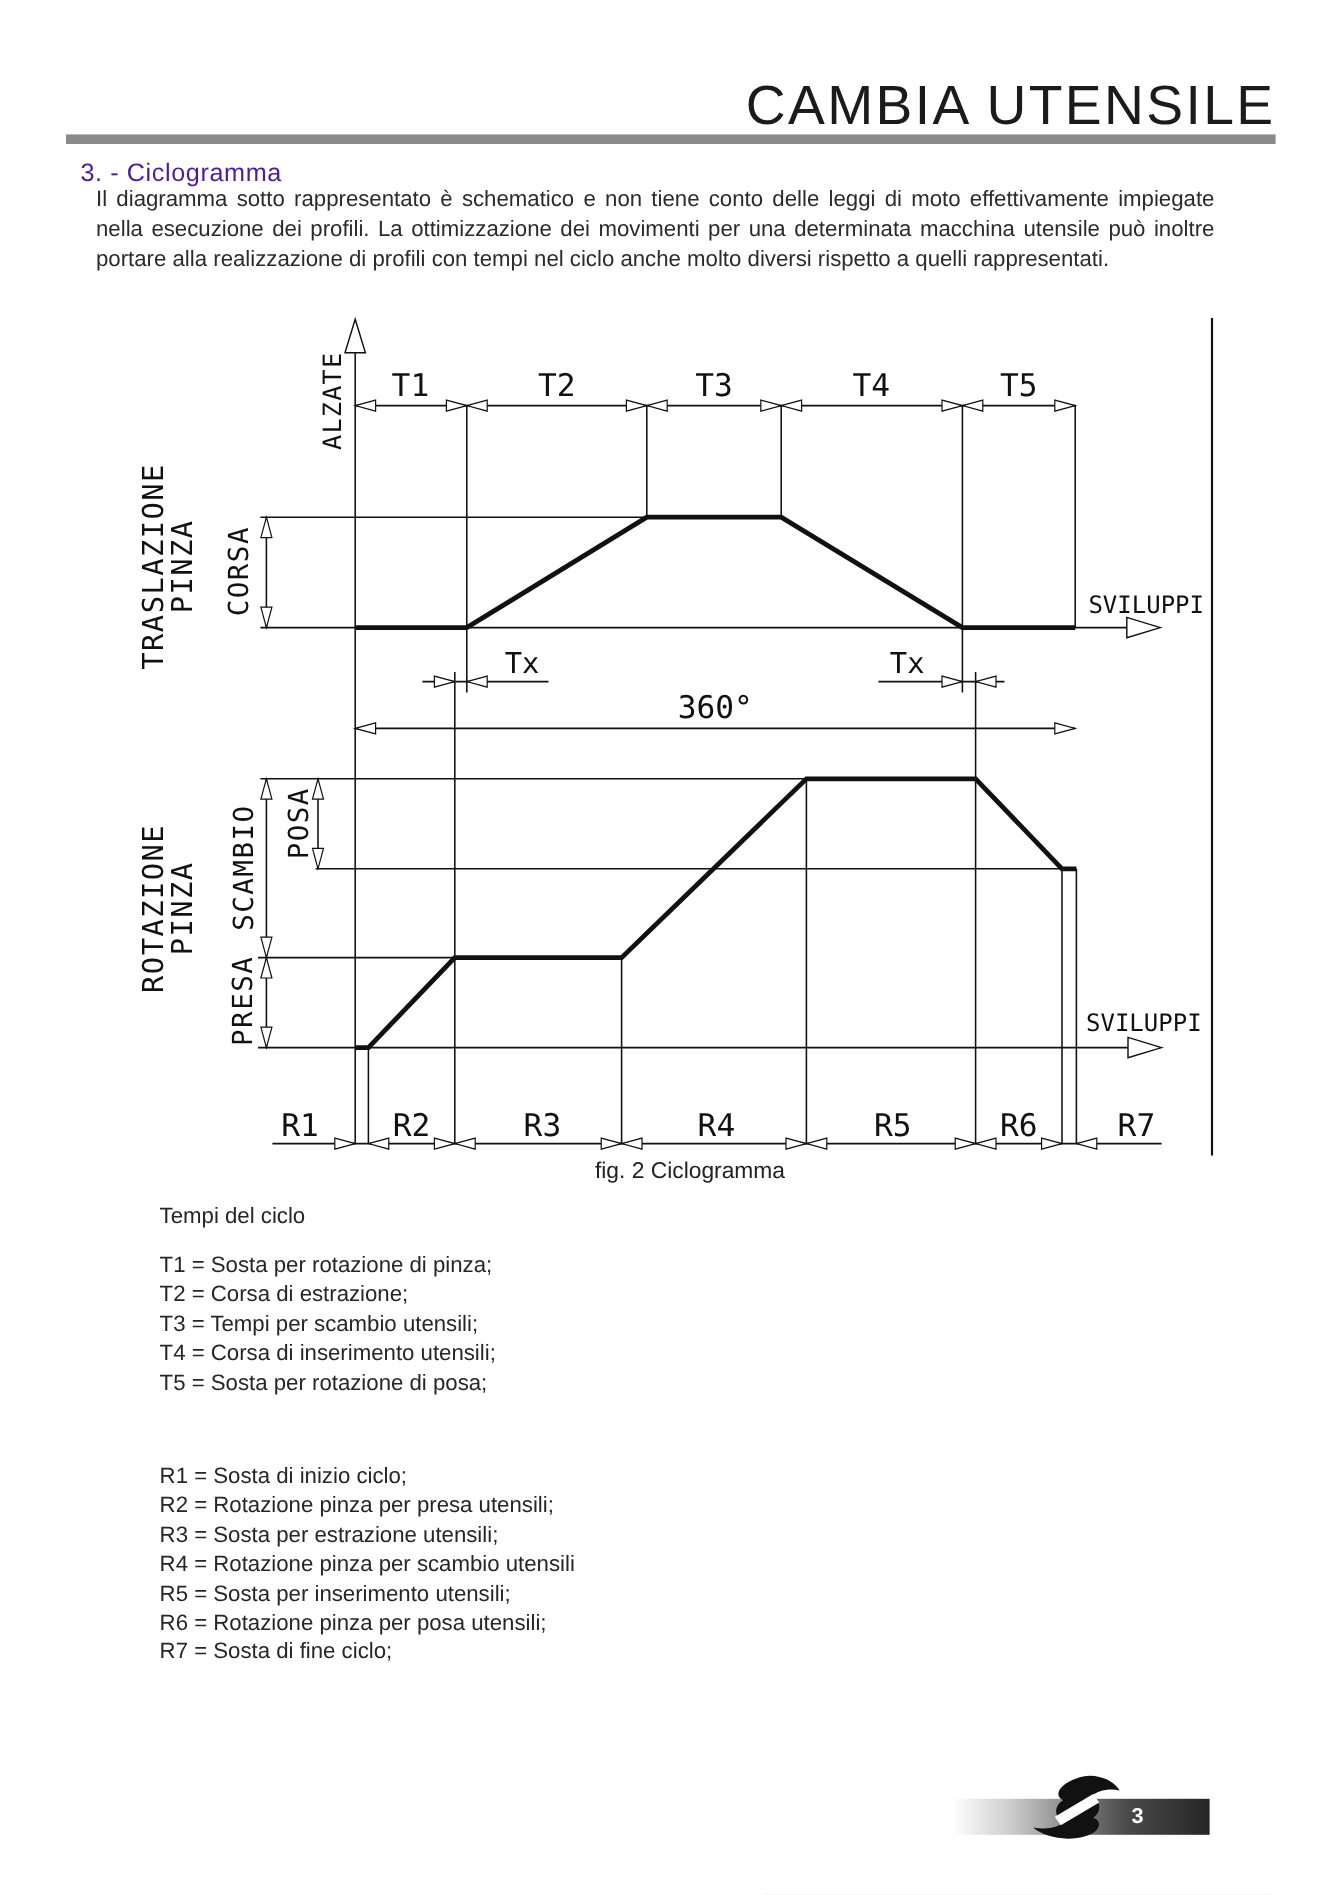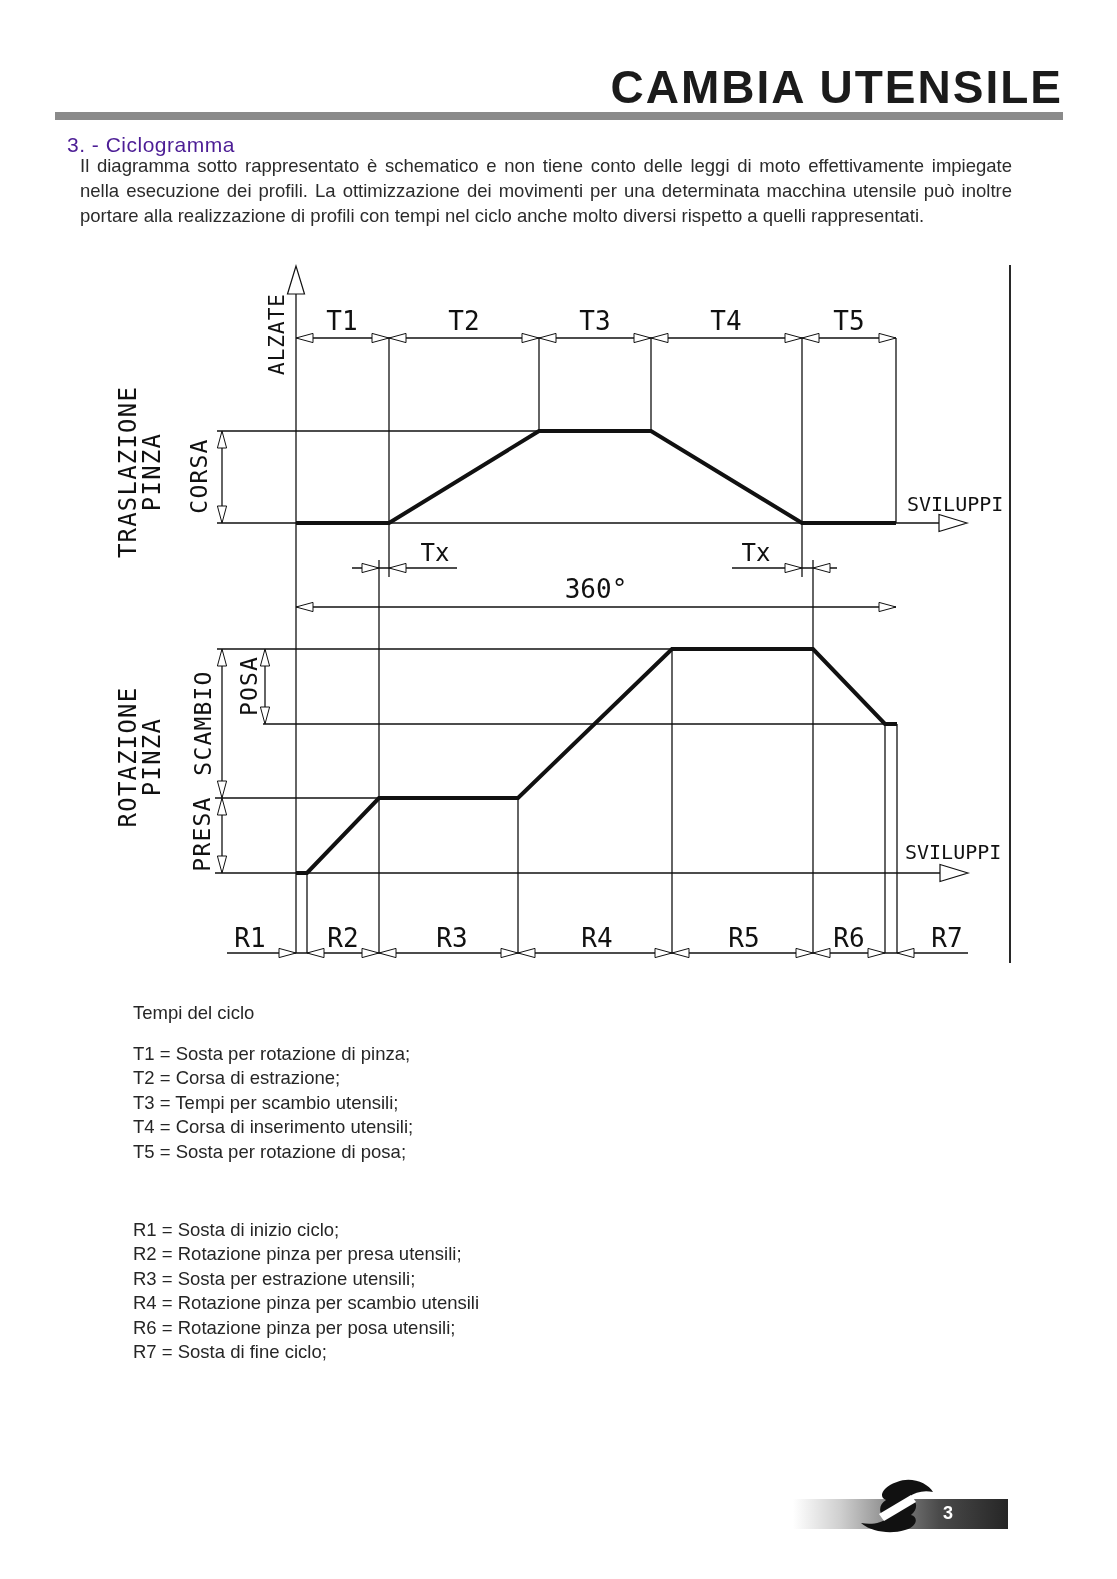--- a/index.html
+++ b/index.html
@@ -1,20 +1,20 @@
 <!DOCTYPE html>
 <html><head>
 <meta charset="utf-8">
 <style>
   html,body{margin:0;padding:0;background:#e8e8e8;}
   .page{position:relative;width:1117px;height:1579px;background:#ffffff;margin:0 auto;
         font-family:"Liberation Sans", sans-serif;color:#1f1f1f;overflow:hidden;}
   .abs{position:absolute;}
   .models{left:55px;top:80px;font-size:26px;font-weight:bold;letter-spacing:1px;color:#111;}
-  .big-title{left:0;top:60px;width:1063px;text-align:right;font-size:46px;font-weight:bold;
+  .big-title{left:0;top:60px;width:1063px;text-align:right;font-size:46px;font-weight:normal;
              letter-spacing:2px;color:#1b1b1b;}
   .rule{left:55px;top:112px;width:1008px;height:8px;background:#8a8a8a;}
   .sec-head{left:67px;top:133px;font-size:21px;font-weight:normal;color:#4c1d95;letter-spacing:.5px;}
   .para{left:80px;top:153px;width:932px;font-size:18.5px;line-height:25px;color:#2b2b2b;
         text-align:justify;}
   .figure-svg{left:0;top:0;width:1117px;height:1000px;}
   .figure-svg text{font-family:"DejaVu Sans Mono", monospace;fill:#111;}
   .caption{left:400px;top:966px;width:350px;text-align:center;font-size:19px;color:#222;}
   .legend{left:133px;font-size:18.5px;color:#262626;line-height:24.4px;}
   .legend div{white-space:nowrap;}
@@ -151,37 +151,39 @@
 
     <text x="250" y="947" text-anchor="middle" font-size="26">R1</text>
     <text x="343" y="947" text-anchor="middle" font-size="26">R2</text>
     <text x="452" y="947" text-anchor="middle" font-size="26">R3</text>
     <text x="597" y="947" text-anchor="middle" font-size="26">R4</text>
     <text x="744" y="947" text-anchor="middle" font-size="26">R5</text>
     <text x="849" y="947" text-anchor="middle" font-size="26">R6</text>
     <text x="947" y="947" text-anchor="middle" font-size="26">R7</text>
   </svg>
 
+  <div class="abs caption">fig. 2  Ciclogramma</div>
 
   <div class="abs legend lg-head">Tempi del ciclo</div>
 
   <div class="abs legend lg-t">
     <div>T1 = Sosta per rotazione di pinza;</div>
     <div>T2 = Corsa di estrazione;</div>
     <div>T3 = Tempi per scambio utensili;</div>
     <div>T4 = Corsa di inserimento utensili;</div>
     <div>T5 = Sosta per rotazione di posa;</div>
   </div>
 
 
   <div class="abs legend lg-r">
     <div>R1 = Sosta di inizio ciclo;</div>
     <div>R2 = Rotazione pinza per presa utensili;</div>
     <div>R3 = Sosta per estrazione utensili;</div>
     <div>R4 = Rotazione pinza per scambio utensili</div>
+    <div>R5 = Sosta per inserimento utensili;</div>
     <div>R6 = Rotazione pinza per posa utensili;</div>
     <div>R7 = Sosta di fine ciclo;</div>
   </div>
 
   <div class="abs footer-bar"></div>
   <svg class="abs logo" viewBox="0 0 88 60">
     <path d="M46,4 C60,-2 77,5 82,14 C73,12 64,14 58,19 C66,21 68,31 60,37
              C68,39 66,49 54,52 C38,57 19,53 10,45 C21,47 31,45 36,40
              C27,37 27,27 35,22 C27,19 31,9 46,4 Z" fill="#111"></path>
     <path d="M28,36 L60,17 L65,24 L33,43 Z" fill="#ffffff"></path>

